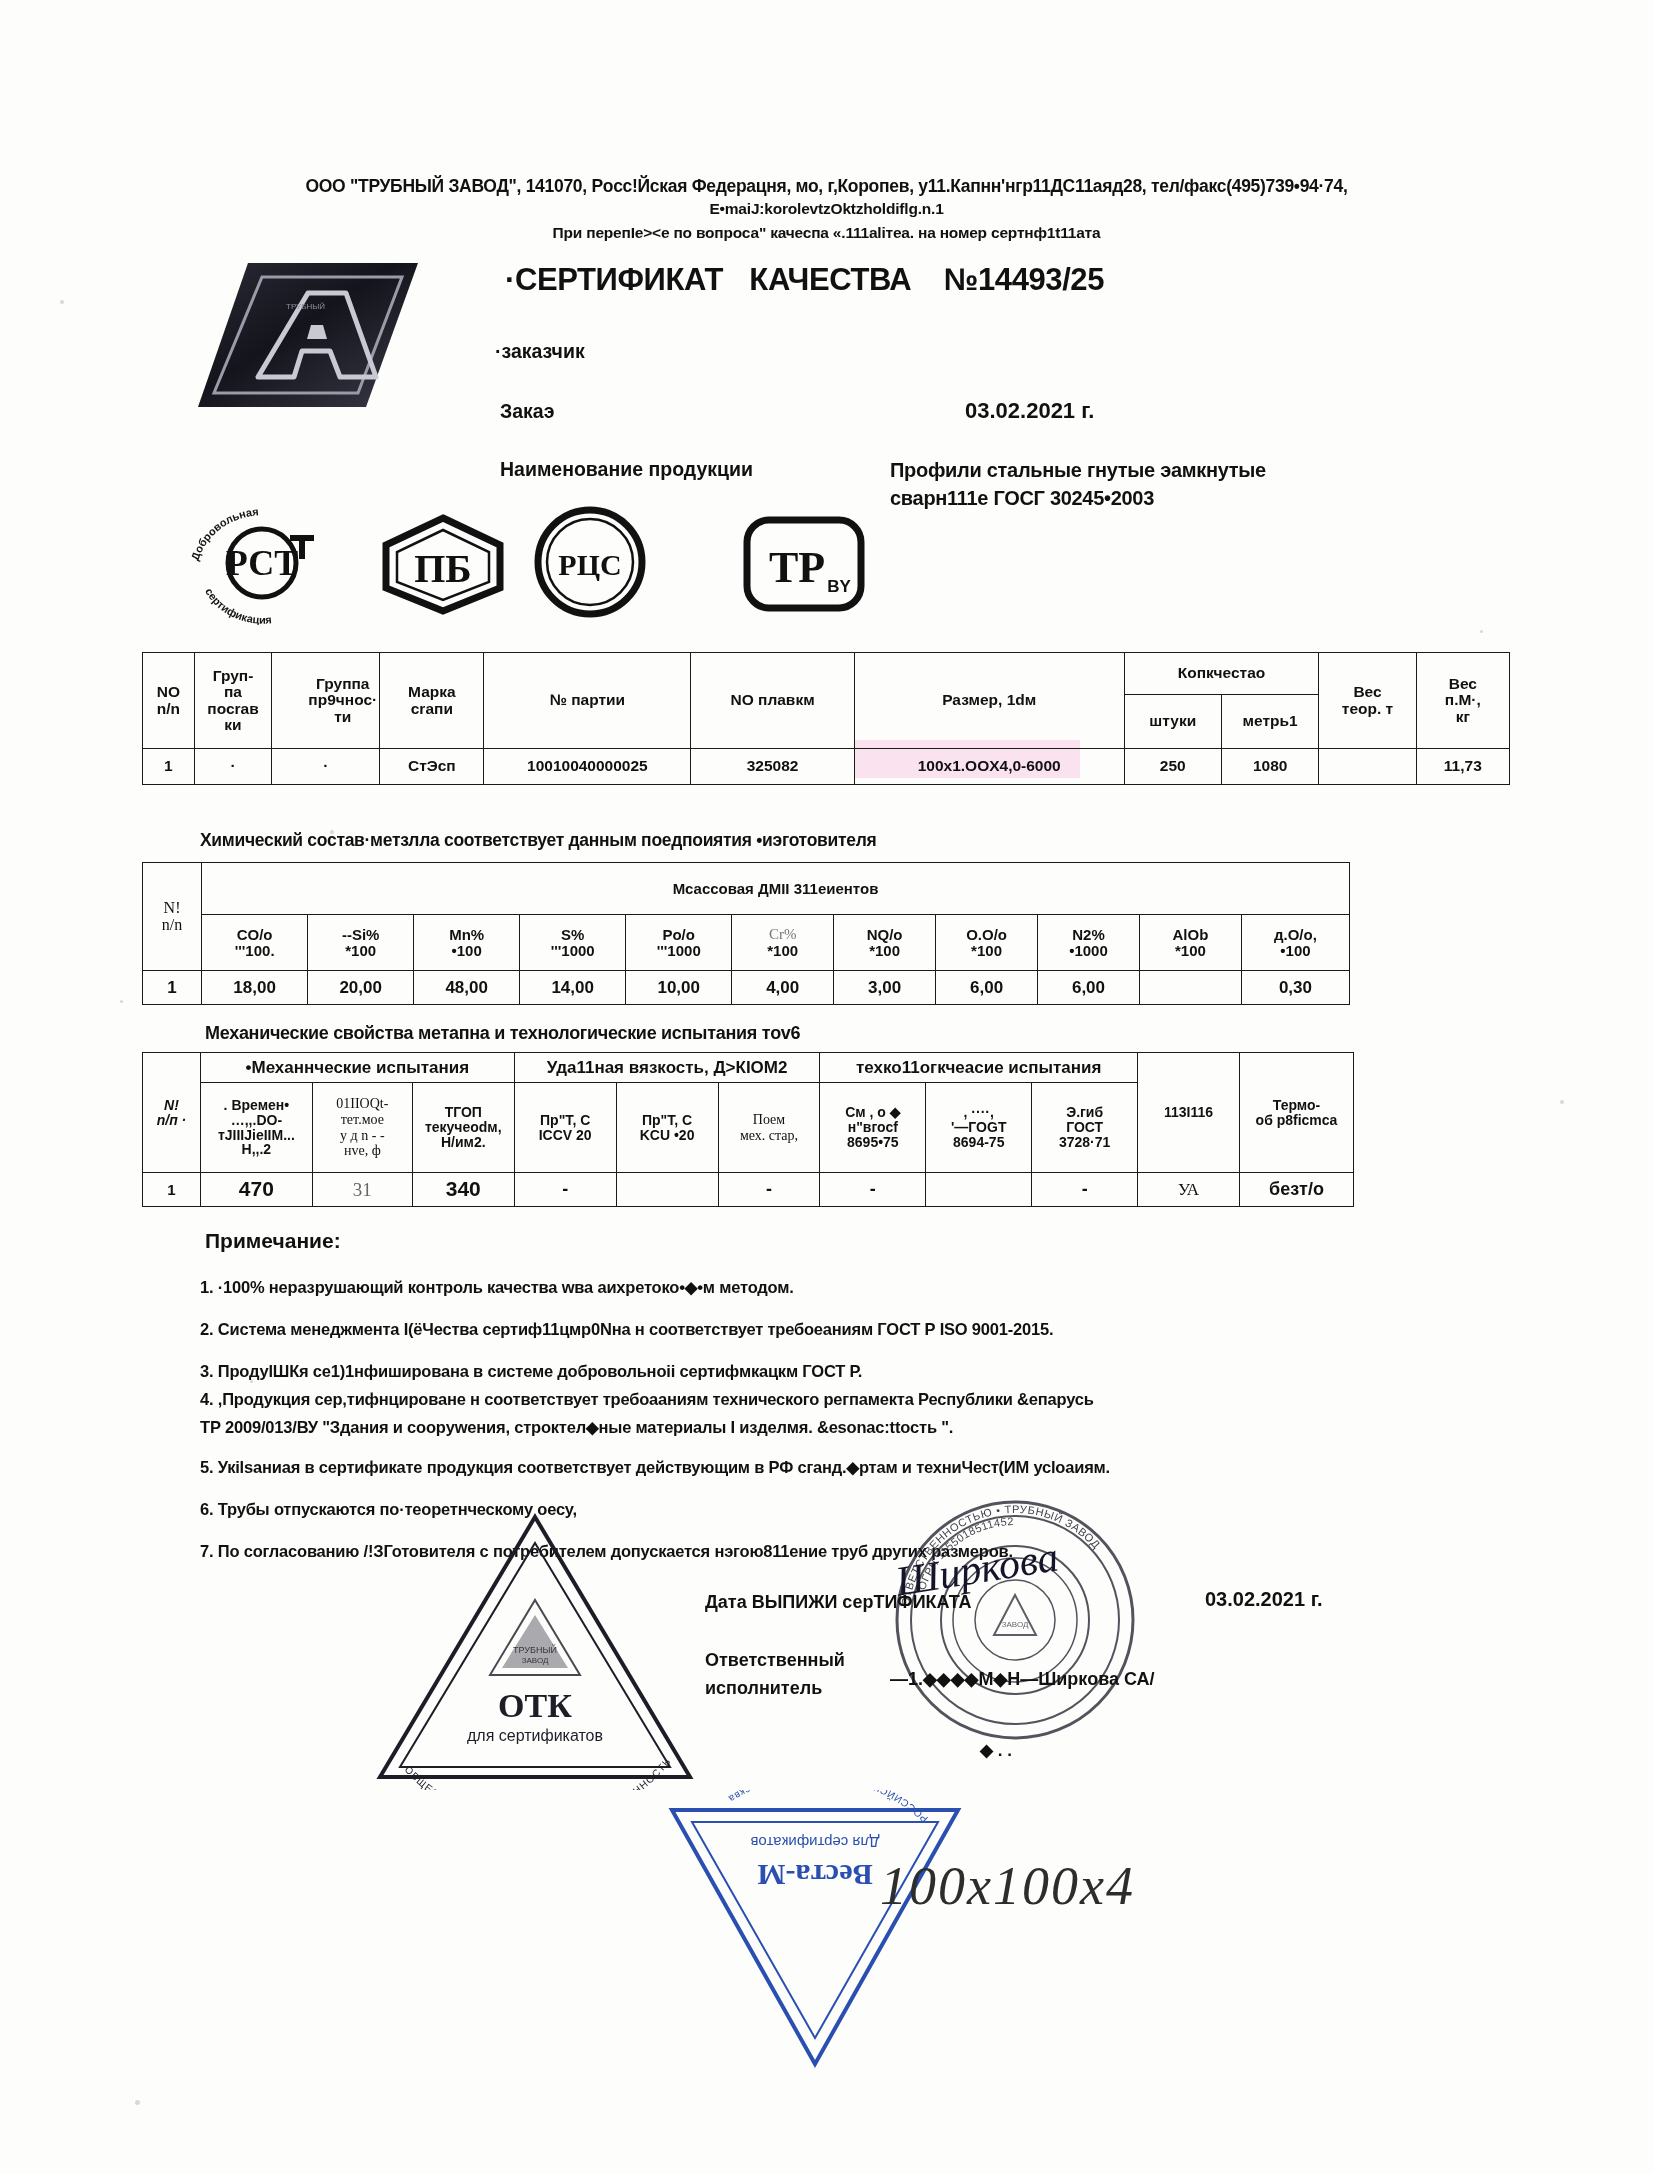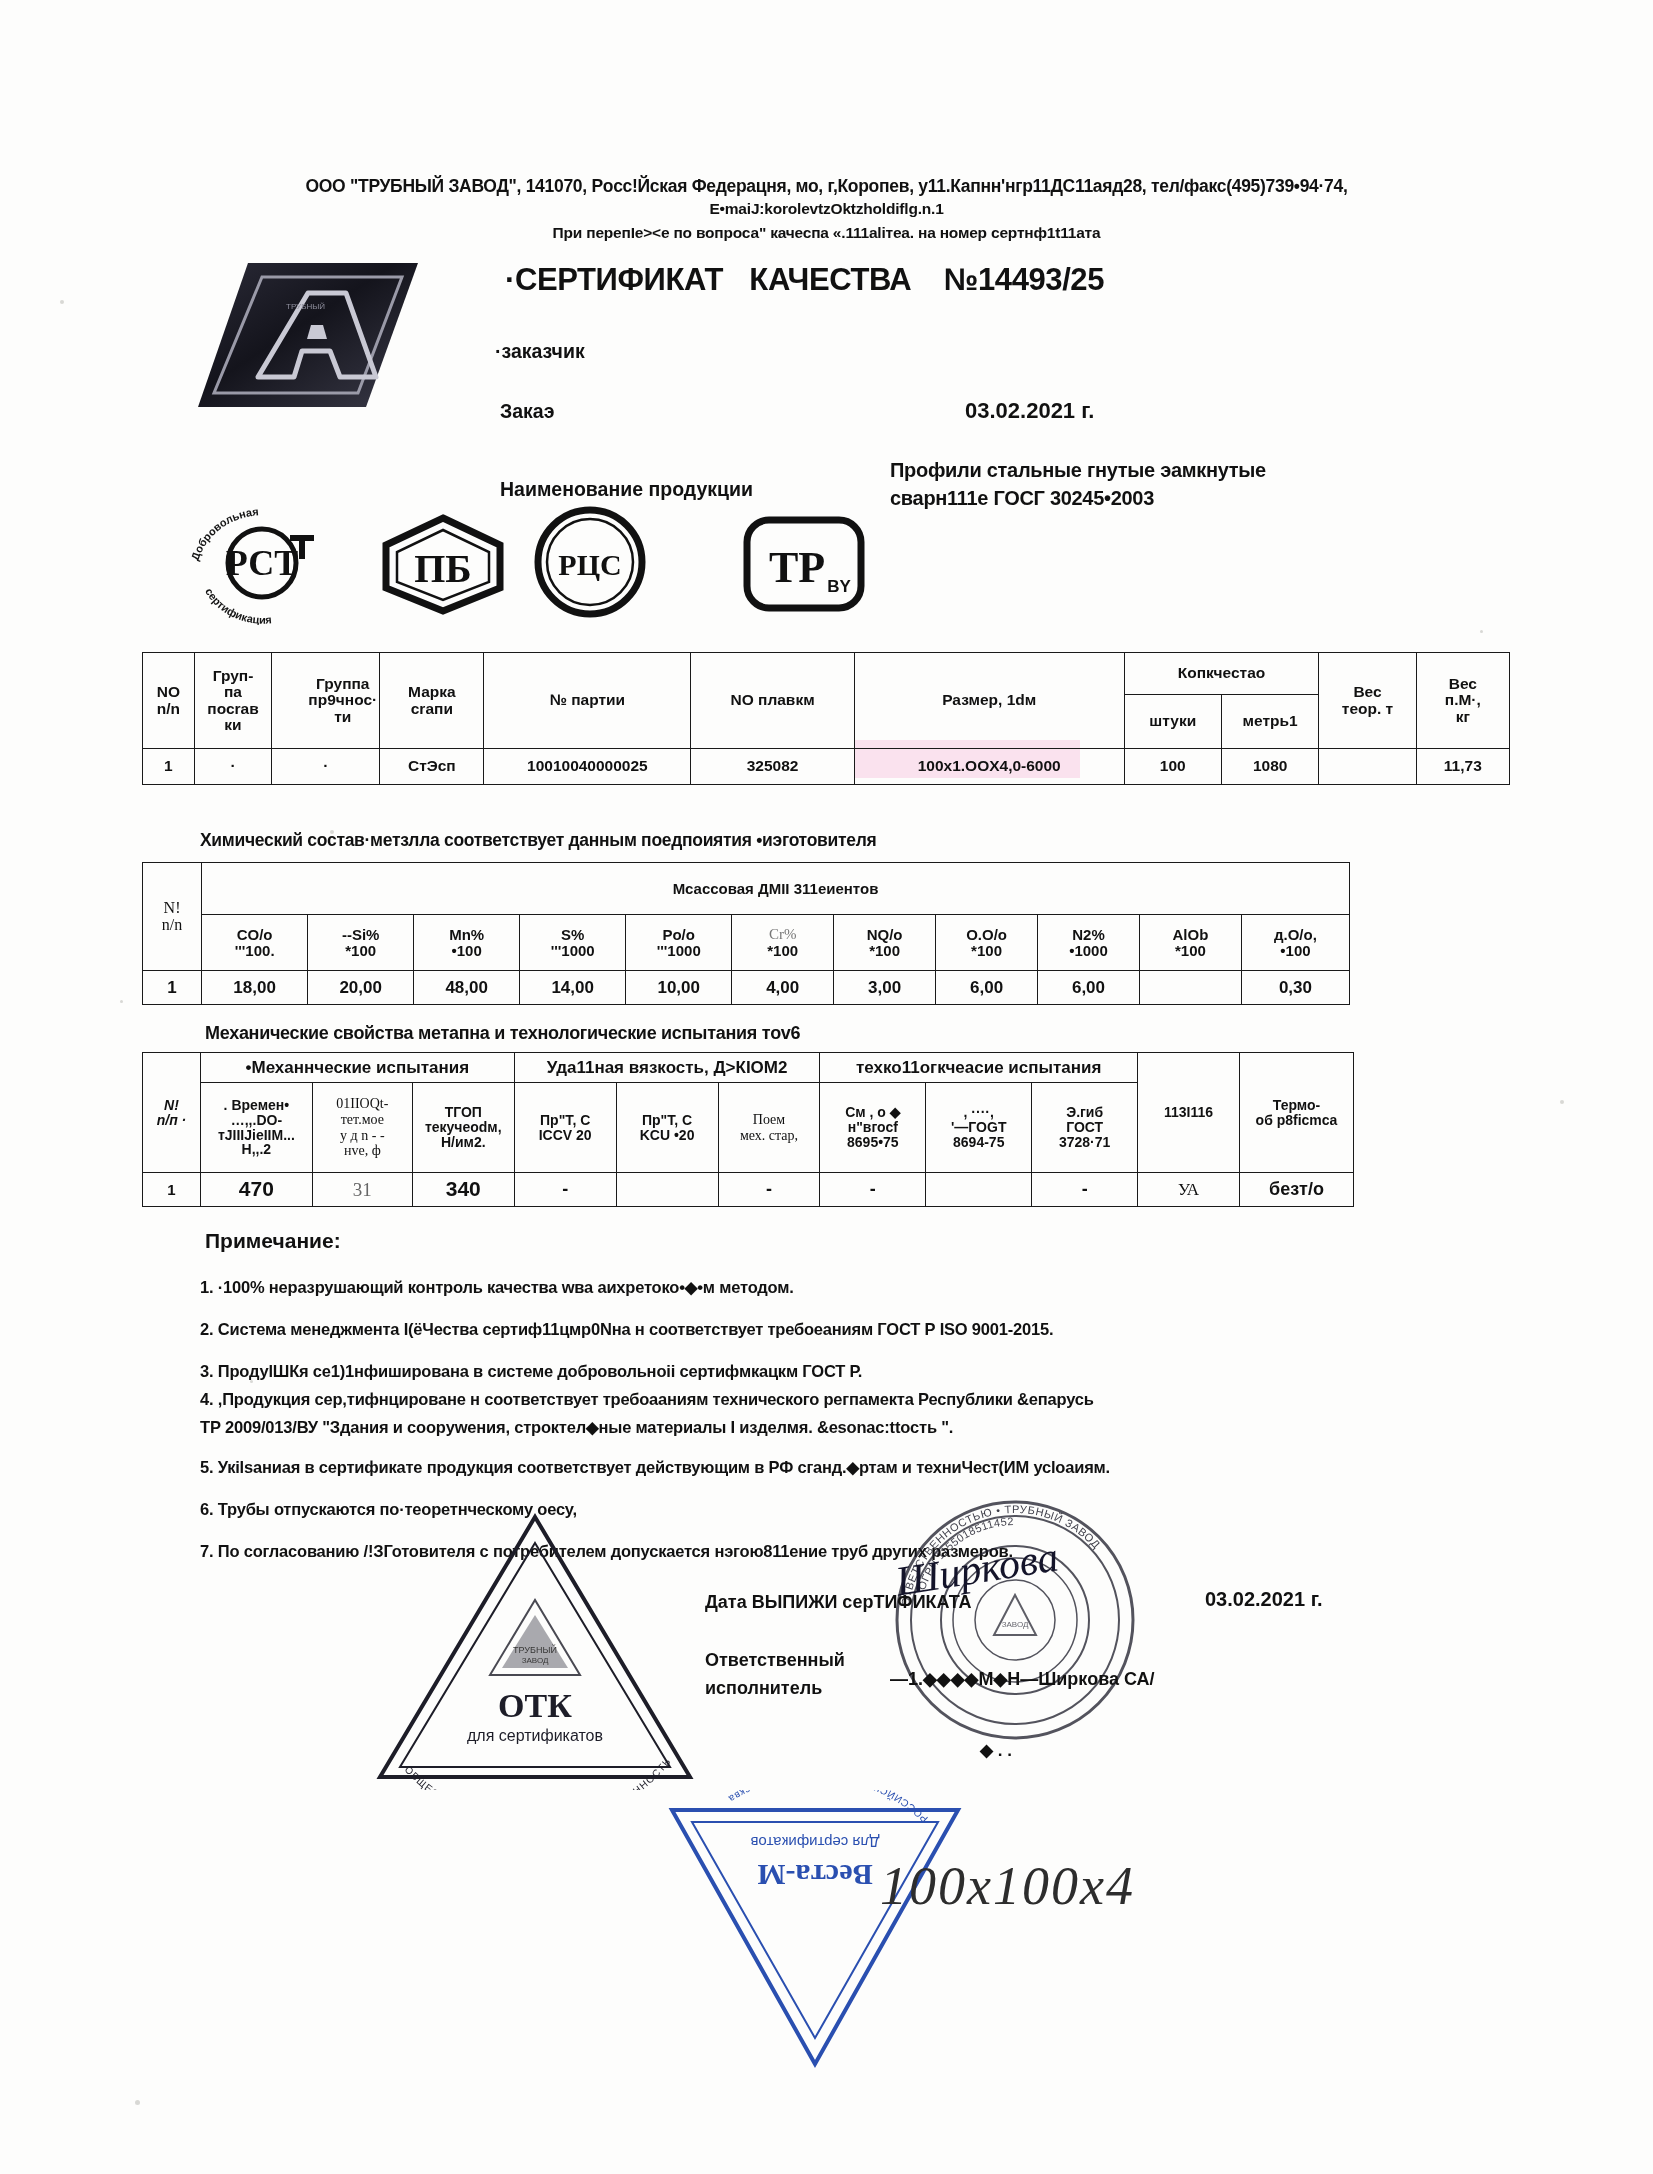--- a/index.html
+++ b/index.html
@@ -136,21 +136,21 @@
     <span style="display:inline-block;width:16px"></span>
     <span>№14493/25</span>
   </div>
 
   <div class="lbl" style="left:495px;top:340px;">·заказчик</div>
   <div class="val" style="left:890px;top:340px;"></div>
 
   <div class="lbl" style="left:500px;top:400px;">Закаэ</div>
   <div class="val" style="left:965px;top:398px;font-size:22px;">03.02.2021 г.</div>
 
-  <div class="lbl" style="left:500px;top:478px;">Наименование продукции</div>
+  <div class="lbl" style="left:500px;top:458px;">Наименование продукции</div>
   <div class="val" style="left:890px;top:459px;font-size:20px;letter-spacing:-.3px;">Профили  стальные  гнутые  эамкнутые</div>
   <div class="val" style="left:890px;top:487px;font-size:20px;letter-spacing:-.3px;">сварн111е ГОСГ 30245•2003</div>
 
   <div class="emblem" style="left:178px;top:505px;">
     <svg width="170" height="120" viewBox="0 0 170 120">
       <path id="arcTop" d="M18,72 A62,58 0 0 1 150,72" fill="none"></path>
       <text font-family="Liberation Sans, sans-serif" font-size="11" font-weight="bold" fill="#151515">
         <textPath href="#arcTop" startOffset="8%">Добровольная</textPath>
       </text>
       <path id="arcBot" d="M20,60 A62,56 0 0 0 150,60" fill="none"></path>
@@ -210,21 +210,21 @@
     </thead>
     <tbody>
       <tr style="height:36px;">
         <td>1</td>
         <td>·</td>
         <td>·</td>
         <td>СтЭсп</td>
         <td>10010040000025</td>
         <td>325082</td>
         <td>100x1.OOX4,0-6000</td>
-        <td>100</td>
+        <td>250</td>
         <td>1080</td>
         <td></td>
         <td>11,73</td>
       </tr>
     </tbody>
   </table>
 
   <div class="sect-title" style="left:200px;top:830px;">Химический состав·метзлла соответствует данным поедпоиятия •иэготовителя</div>
 
   <table class="doc" style="left:142px;top:862px;width:1208px;font-size:15px;">

